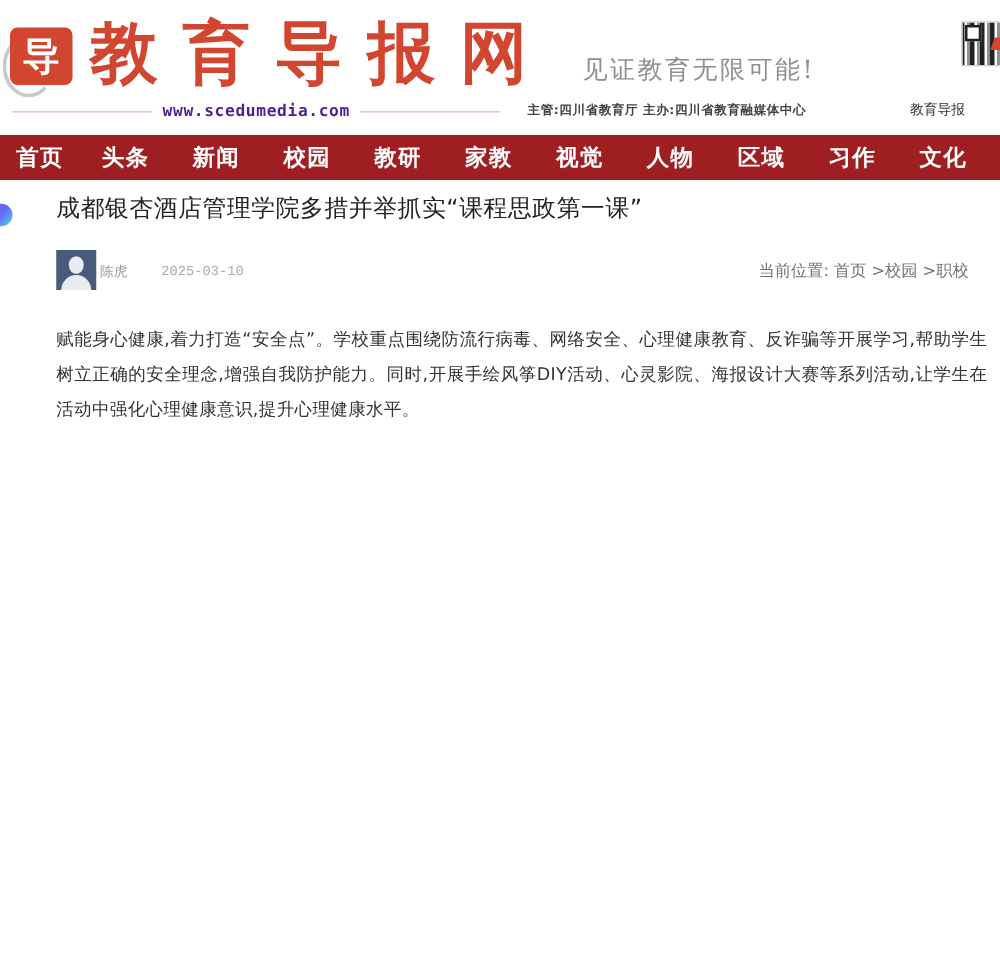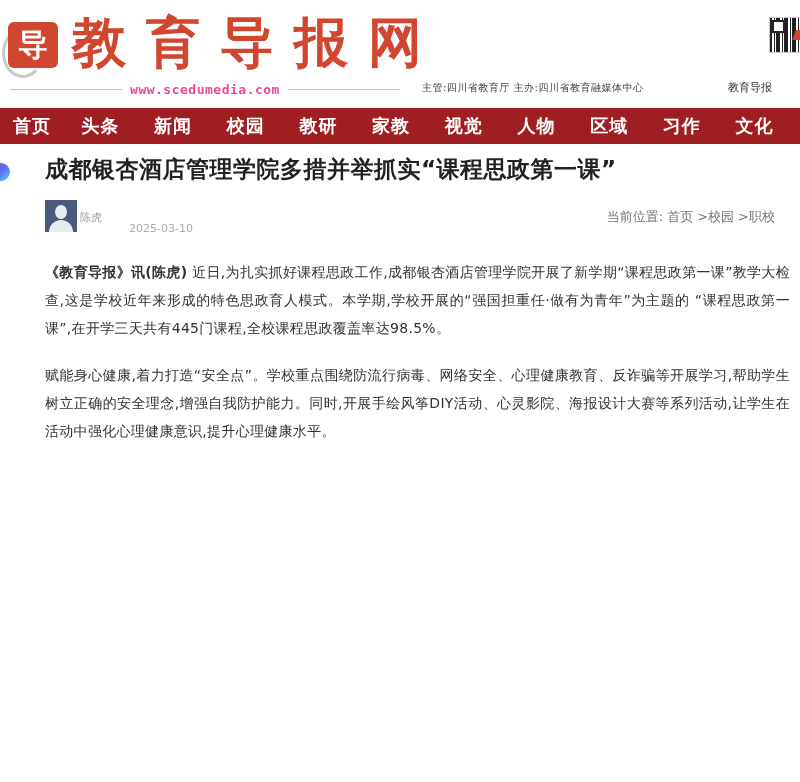--- a/index.html
+++ b/index.html
@@ -26,29 +26,30 @@
     color: #d2452f; font-family: "DejaVu Serif", "Liberation Serif", serif;
     font-size: 54px; font-weight: bold; letter-spacing: 2px;
   }
   .logo-url-row {
     position: absolute; left: 10px; top: 82px; width: 390px; height: 14px;
     display: flex; align-items: center;
   }
   .logo-url-row .rule { flex: 1; height: 1px; background: #e2b5ab; }
   .logo-url {
     padding: 0 8px; font-family: "DejaVu Sans Mono", "Liberation Mono", monospace;
-    font-size: 13px; font-weight: bold; color: #ec4899; letter-spacing: 0.5px;
+    font-size: 13px; font-weight: bold; color: #4c1d95; letter-spacing: 0.5px;
   }
   .slogan {
     position: absolute; left: 466px; top: 42px; font-size: 20px; color: #8f8f8f;
     font-family: "DejaVu Serif", serif; letter-spacing: 2px;
   }
   .sponsor {
     position: absolute; left: 422px; top: 81px; font-size: 10px; color: #444;
     letter-spacing: 0.5px;
+    font-weight: bold;
   }
   .qr {
     position: absolute; left: 769px; top: 17px; width: 34px; height: 34px;
     background:
       linear-gradient(90deg, #222 0 25%, transparent 25% 50%, #222 50% 62%, transparent 62% 75%, #222 75%),
       #fff;
     background-size: 8px 8px;
     border: 1px solid #ccc;
   }
   .qr::before {
@@ -73,35 +74,35 @@
   .nav-item:first-child { width: 64px; }
 
   
   .side-dot {
     position: absolute; left: -8px; top: 163px; width: 18px; height: 18px; border-radius: 50%;
     background: linear-gradient(135deg, #7a5cf0 0%, #5e6df2 50%, #59d6f3 100%);
   }
 
   
   .title {
-    position: absolute; left: 45px; top: 154px; font-size: 23px; font-weight: bold; color: #222;
+    position: absolute; left: 45px; top: 154px; font-size: 19px; font-weight: normal; color: #222;
     letter-spacing: 0.5px; white-space: nowrap;
   }
   .meta { position: absolute; left: 45px; top: 200px; width: 740px; height: 32px; }
   .avatar {
     position: absolute; left: 0; top: 0; width: 32px; height: 32px; background: #4a5a7c; overflow: hidden;
   }
   .avatar .head {
     position: absolute; left: 10px; top: 5px; width: 12px; height: 14px; border-radius: 50%; background: #e8ecf1;
   }
   .avatar .body {
     position: absolute; left: 4px; top: 20px; width: 24px; height: 16px; border-radius: 12px 12px 0 0; background: #e8ecf1;
   }
   .author { position: absolute; left: 35px; top: 10px; font-size: 11px; color: #999; }
-  .date { position: absolute; left: 84px; top: 22px; font-size: 11px; color: #aaa; }
+  .date { position: absolute; left: 84px; top: 12px; font-size: 11px; color: #aaa; font-family: Liberation Mono, monospace; }
   .breadcrumb { position: absolute; right: 10px; top: 8px; font-size: 13px; color: #737373; display: flex; gap: 4px; }
   .breadcrumb .crumb { cursor: pointer; }
 
   .content { position: absolute; left: 45px; top: 258px; width: 745px; }
   .para {
     margin: 0 0 19px 0; font-size: 14px; line-height: 28px; color: #333; text-align: justify;
     letter-spacing: 0.3px;
   }
   .para .lead { font-weight: bold; }
 </style>
@@ -116,20 +117,21 @@
     <span>育</span>
     <span>导</span>
     <span>报</span>
     <span>网</span>
   </div>
   <div class="logo-url-row">
     <div class="rule"></div>
     <span class="logo-url">www.scedumedia.com</span>
     <div class="rule"></div>
   </div>
+  <div class="slogan">见证教育无限可能!</div>
   <div class="sponsor">主管:四川省教育厅   主办:四川省教育融媒体中心</div>
   <div class="qr"></div>
   <div class="qr-caption">教育导报</div>
 </div>
 
 <nav class="nav">
   <span class="nav-item">首页</span>
   <span class="nav-item">头条</span>
   <span class="nav-item">新闻</span>
   <span class="nav-item">校园</span>
@@ -155,15 +157,14 @@
   <span class="date">2025-03-10</span>
   <div class="breadcrumb">
     <span>当前位置:</span>
     <span class="crumb">首页</span>
     <span class="crumb">&gt;校园</span>
     <span class="crumb">&gt;职校</span>
   </div>
 </div>
 
 <div class="content">
-  <p class="para"><span class="lead">《教育导报》讯(陈虎)</span><span> 近日,为扎实抓好课程思政工作,成都银杏酒店管理学院开展了新学期“课程思政第一课”教学大检查,这是学校近年来形成的特色思政育人模式。本学期,学校开展的“强国担重任·做有为青年”为主题的 “课程思政第一课”,在开学三天共有445门课程,全校课程思政覆盖率达98.5%。</span></p>
   <p class="para">赋能身心健康,着力打造“安全点”。学校重点围绕防流行病毒、网络安全、心理健康教育、反诈骗等开展学习,帮助学生树立正确的安全理念,增强自我防护能力。同时,开展手绘风筝DIY活动、心灵影院、海报设计大赛等系列活动,让学生在活动中强化心理健康意识,提升心理健康水平。</p>
 </div>
 
 </body></html>

